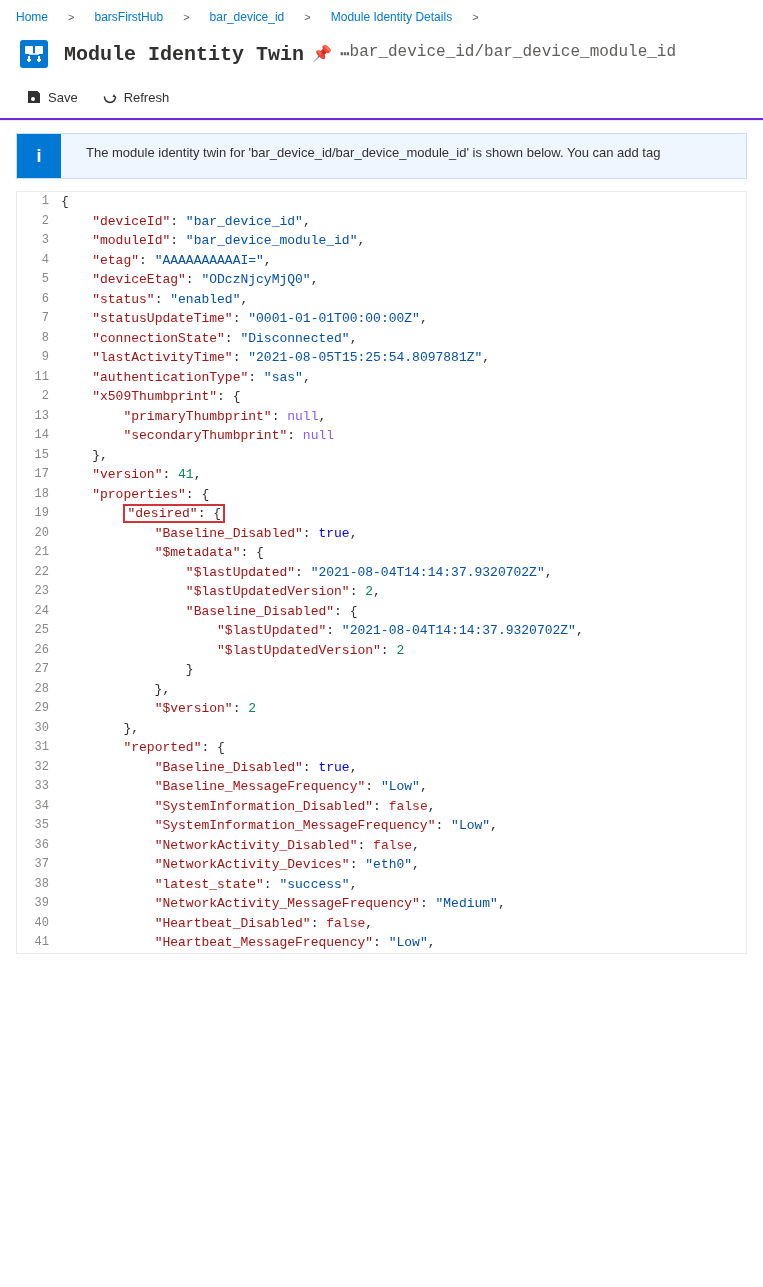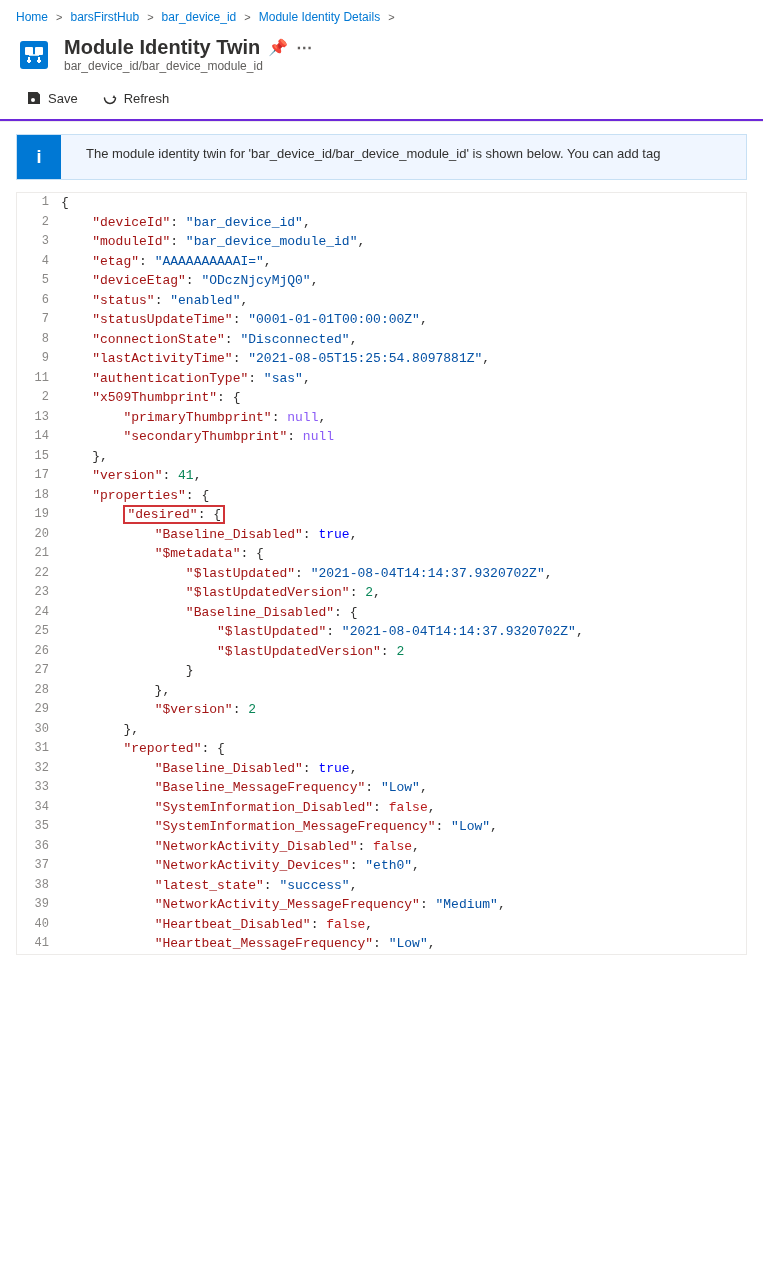--- a/index.html
+++ b/index.html
@@ -10,21 +10,21 @@
       color: #323130;
     }
 
     
     .breadcrumb {
       display: flex;
       align-items: center;
       padding: 10px 16px 6px 16px;
       font-size: 12px;
       color: #0078d4;
-      gap: 8px;
+      gap: 20px;
     }
     .breadcrumb span {
       color: #605e5c;
     }
     .breadcrumb a {
       color: #0078d4;
       text-decoration: none;
       cursor: pointer;
     }
     .chevron { color: #605e5c; font-size: 11px; }
@@ -42,32 +42,33 @@
       display: flex;
       align-items: center;
       justify-content: center;
     }
     .page-icon svg {
       width: 32px;
       height: 32px;
     }
     .page-title-group {
       display: flex;
-      flex-direction: column;
+      flex-direction: row;
+      font-family: Liberation Mono, monospace;
     }
     .page-title {
       font-size: 20px;
       font-weight: 600;
       color: #323130;
       display: flex;
       align-items: center;
       gap: 8px;
     }
     .page-subtitle {
-      font-size: 12px;
+      font-size: 16px;
       color: #605e5c;
     }
     .pin-icon, .more-icon {
       color: #605e5c;
       font-size: 16px;
       cursor: pointer;
     }
 
     
     .toolbar {

